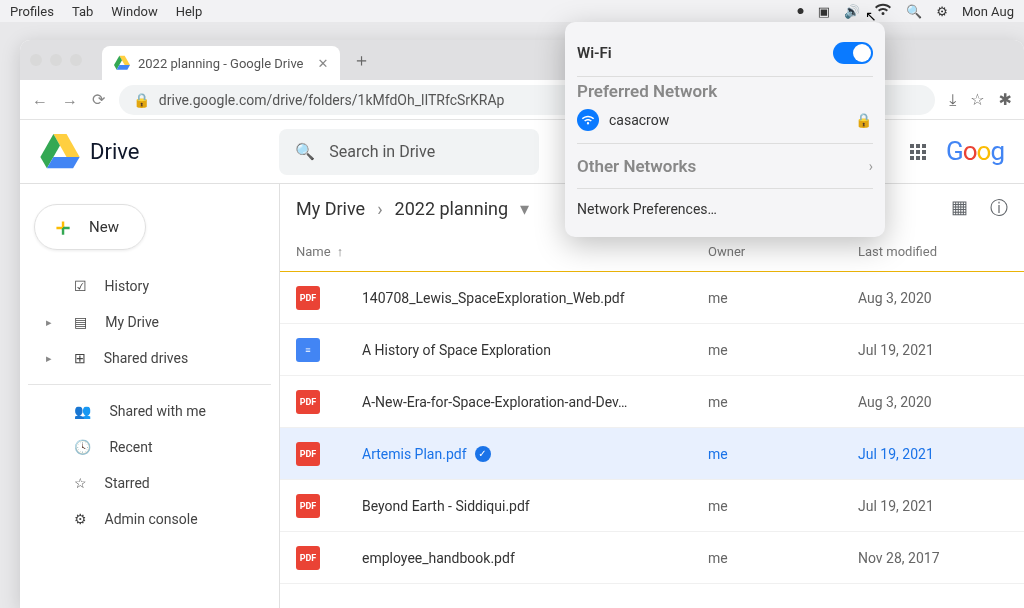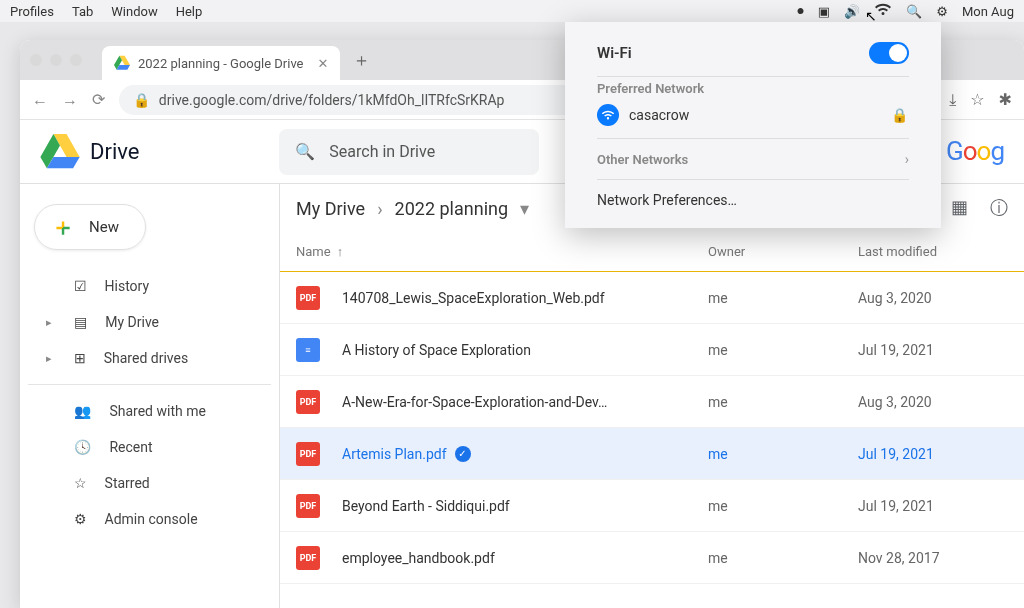--- a/index.html
+++ b/index.html
@@ -54,32 +54,32 @@
 .col-name { flex: 1; display:flex; gap:6px; }
 .col-owner { width: 150px; }
 .col-mod { width: 150px; }
 
 .filerow { height: 52px; display: flex; align-items: center; padding: 0 16px; font-size: 14px; color: #333; border-bottom: 1px solid #f0f0f0; cursor: pointer; }
 .filerow.selected { background: #e8f0fe; }
 .filerow.selected .fname, .filerow.selected .owner, .filerow.selected .mod { color: #1a73e8; }
 .ficon { width: 24px; height: 24px; border-radius: 3px; display: flex; align-items: center; justify-content: center; font-size: 9px; color: #fff; font-weight: bold; margin-right: 22px; }
 .ficon.pdf { background: #ea4335; }
 .ficon.doc { background: #4285f4; }
-.fname { flex: 1; display: flex; gap: 8px; }
+.fname { flex: 1; display: flex; gap: 8px; margin-left: 20px; }
 .owner { width: 150px; color: #666; }
 .mod { width: 150px; color: #666; }
 .badge { width:16px; height:16px; border-radius:50%; background:#1a73e8; color:#fff; font-size:10px; display:flex; align-items:center; justify-content:center; }
 
 
-.wifipopup { position: absolute; left: 565px; top: 22px; width: 376px; background: #f5f5f7; border-radius: 0; box-shadow: 0 8px 30px rgba(0,0,0,0.25); padding: 12px 32px; font-size: 14px; color: #333; z-index: 50; }
+.wifipopup { position: absolute; left: 565px; top: 22px; width: 320px; background: #f5f5f7; border-radius: 10px; box-shadow: 0 8px 30px rgba(0,0,0,0.25); padding: 12px 12px; font-size: 14px; color: #333; z-index: 50; }
 .wifipopup .row { display: flex; align-items: center; padding: 8px 0; }
 .wifipopup .hdr { font-weight: 600; font-size: 15px; }
 .toggle { margin-left: auto; width: 40px; height: 22px; background: #0a7aff; border-radius: 12px; position: relative; cursor: pointer; }
 .toggle::after { content:""; position:absolute; right:2px; top:2px; width:18px; height:18px; background:#fff; border-radius:50%; }
-.wifipopup .section-label { color: #888; font-weight: 600; font-size: 13px; margin-top: 4px; }
+.wifipopup .section-label { color: #888; font-weight: 600; font-size: 17px; margin-top: 4px; }
 .netrow { display:flex; align-items:center; gap:10px; padding: 8px 0; cursor: pointer; }
 .neticon { width:22px; height:22px; border-radius:50%; background:#0a7aff; display:flex; align-items:center; justify-content:center; color:#fff; font-size:12px; }
 .lock { margin-left: auto; color: #888; }
 .wifipopup hr { border:none; border-top:1px solid #ddd; margin:4px 0; }
 .otherrow { display:flex; align-items:center; padding:8px 0; cursor:pointer; }
 .otherrow .expand { margin-left:auto; color:#999; }
 
 svg.drivelogo-svg { width:40px; height:36px; }
 .grid9 { display:inline-grid; grid-template-columns:repeat(3,4px); gap:2px; }
 .grid9 div { width:4px; height:4px; background:#5f6368; }

